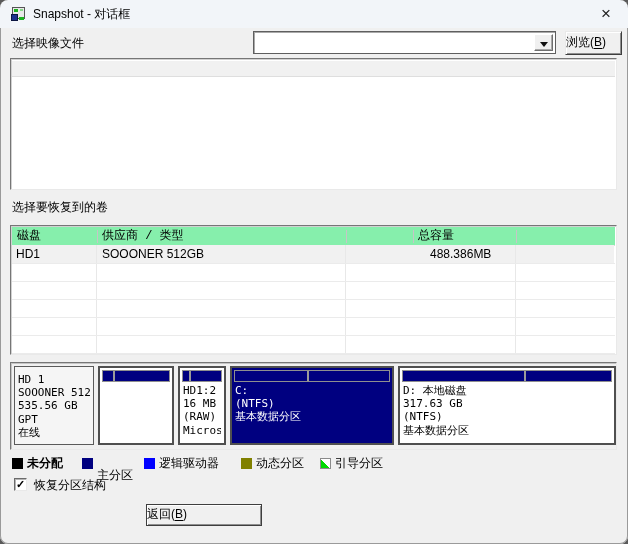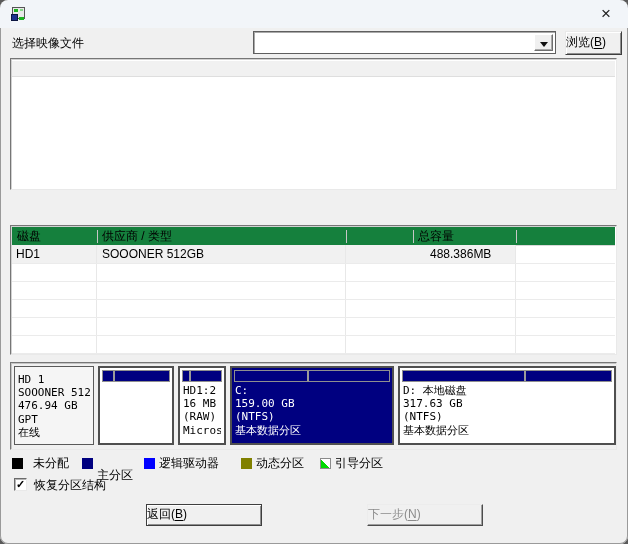--- a/index.html
+++ b/index.html
@@ -40,27 +40,27 @@
               box-shadow:inset 1px 1px 0 #ffffff,inset -1px -1px 0 #8f8f8f;}
   
   .filelist{position:absolute;left:10px;top:58px;width:607px;height:132px;background:#fff;
             box-sizing:border-box;}
   .filelist-header{position:absolute;left:1px;right:1px;top:2px;height:15px;background:#f1f1f1;
                    border-bottom:1px solid #dedede;}
   
   .lbl2{position:absolute;left:12px;top:198px;height:18px;line-height:18px;}
   .voltable{position:absolute;left:10px;top:225px;width:607px;height:130px;background:#fff;
             box-sizing:border-box;}
-  .vt-header{position:absolute;left:1px;right:1px;top:1px;height:18px;background:#15803d;
-             border-bottom:1px solid #d9d9d9;}
+  .vt-header{position:absolute;left:1px;right:1px;top:1px;height:18px;background:#86efac;
+             border-bottom:1px solid #d9d9d9;font-family:Liberation Mono, monospace;}
   .vt-h{position:absolute;top:1px;height:17px;line-height:17px;white-space:nowrap;}
   .vt-hsep{position:absolute;top:3px;height:13px;width:1px;background:#c6c6c6;}
   .vt-vline{position:absolute;top:19px;bottom:1px;width:1px;background:#e8e8e8;}
   .vt-hline{position:absolute;left:1px;right:1px;height:1px;background:#ebebeb;}
-  .vt-row{position:absolute;left:1px;top:19px;width:504px;height:18px;background:#f1f1f1;}
+  .vt-row{position:absolute;left:1px;top:19px;width:602px;height:18px;background:#f1f1f1;}
   .vt-c{position:absolute;top:0;height:18px;line-height:18px;white-space:nowrap;}
   
   .diskpanel{position:absolute;left:10px;top:362px;width:607px;height:88px;background:#f0f0f0;
              box-sizing:border-box;}
   .mono{font-family:"DejaVu Sans Mono",monospace;font-size:11px;line-height:13.2px;}
   .diskinfo{position:absolute;left:3px;top:3px;width:80px;height:79px;background:#f5f5f5;
             border:1px solid #5a5a5a;box-sizing:border-box;padding:6px 3px;overflow:hidden;}
   .diskinfo div{white-space:nowrap;overflow:hidden;}
   .part{position:absolute;top:3px;height:79px;background:#fff;border:2px solid #4f4f4f;
         box-sizing:border-box;overflow:hidden;}
@@ -69,21 +69,21 @@
             border:1px solid #8f8f8f;box-sizing:border-box;}
   .part-tick{position:absolute;top:0;bottom:0;width:2px;background:#9a9a9a;}
   .part-text{padding:1px 3px 0 3px;}
   .part-text div{white-space:nowrap;overflow:hidden;}
   .p0{left:87px;width:76px;} .p1{left:167px;width:48px;}
   .p2{left:219px;width:164px;} .p3{left:387px;width:218px;}
   
   .legend-sq{position:absolute;top:458px;width:11px;height:11px;}
   .legend-sq.diag{border:1px solid #8a8a8a;box-sizing:border-box;}
   .legend-lb{position:absolute;top:455px;height:16px;line-height:16px;white-space:nowrap;}
-  .ls0{left:12px;} .ll0{left:33px;}
+  .ls0{left:12px;} .ll0{left:27px;font-weight:bold;}
   .ls1{left:82px;} .ll1{left:97px;margin-top:12px;}
   .ls2{left:144px;} .ll2{left:159px;}
   .ls3{left:241px;} .ll3{left:256px;}
   .ls4{left:320px;} .ll4{left:335px;}
   .checkbox{position:absolute;left:14px;top:478px;width:13px;height:13px;background:#fff;
             border:1px solid;border-color:#6b6b6b #e9e9e9 #e9e9e9 #6b6b6b;
             box-shadow:inset 1px 1px 0 #b5b5b5;box-sizing:border-box;
             text-align:center;line-height:11px;font-size:11px;font-weight:bold;}
   .check-lbl{position:absolute;left:34px;top:477px;height:16px;line-height:16px;text-align:right;}
   .back-btn{left:146px;top:504px;width:116px;height:22px;line-height:19px;}
@@ -95,36 +95,38 @@
 <div class="window">
 
   <div class="titlebar">
     <svg class="app-icon" viewBox="0 0 16 16">
       <rect x="2.5" y="1.5" width="12" height="11" fill="#e9e9e9" stroke="#555" stroke-width="1"></rect>
       <rect x="4" y="3" width="4" height="3" fill="#1db320"></rect>
       <rect x="10" y="3" width="3" height="2" fill="#86d686"></rect>
       <rect x="1.5" y="8.5" width="6" height="6" fill="#1c2f8d" stroke="#0c1540" stroke-width="1"></rect>
       <rect x="9" y="11" width="5" height="3" fill="#1db320"></rect>
     </svg>
+    <span class="title-text">Snapshot - 对话框</span>
     <span class="close-btn">×</span>
   </div>
 
   <span class="lbl1">选择映像文件</span>
   <div class="combo">
     <input class="combo-input" value="" style="">
     <div class="combo-drop">
       <div class="combo-arrow"></div>
     </div>
   </div>
   <div class="btn browse-btn"><span>浏览(</span><u>B</u><span>)</span></div>
 
   <div class="filelist sunken">
     <div class="filelist-header"></div>
   </div>
 
+  <span class="lbl2">选择要恢复到的卷</span>
   <div class="voltable sunken">
     <div class="vt-header">
       <span class="vt-h" style="left:5px">磁盘</span>
       <span class="vt-h" style="left:90px">供应商 / 类型</span>
       <span class="vt-h" style="left:406px">总容量</span>
       <span class="vt-hsep" style="left:85px"></span>
       <span class="vt-hsep" style="left:334px"></span>
       <span class="vt-hsep" style="left:401px"></span>
       <span class="vt-hsep" style="left:504px"></span>
     </div>
@@ -141,21 +143,21 @@
     <span class="vt-hline" style="top:73px"></span>
     <span class="vt-hline" style="top:91px"></span>
     <span class="vt-hline" style="top:109px"></span>
     <span class="vt-hline" style="top:127px"></span>
   </div>
 
   <div class="diskpanel sunken">
     <div class="diskinfo mono">
       <div>HD 1</div>
       <div>SOOONER 512GB</div>
-      <div>476.94 GB</div>
+      <div>535.56 GB</div>
       <div>GPT</div>
       <div>在线</div>
     </div>
 
     <div class="part p0">
       <div class="part-bar" style="background: rgb(0, 0, 128);">
         <span class="part-tick" style="left: 15%;"></span>
       </div>
     </div>
 
@@ -170,21 +172,20 @@
         <div>Microsoft</div>
       </div>
     </div>
 
     <div class="part p2 selected">
       <div class="part-bar" style="background: rgb(0, 0, 128);">
         <span class="part-tick" style="left: 47%;"></span>
       </div>
       <div class="part-text mono">
         <div>C:</div>
-        <div>159.00 GB</div>
         <div>(NTFS)</div>
         <div>基本数据分区</div>
       </div>
     </div>
 
     <div class="part p3">
       <div class="part-bar" style="background: rgb(0, 0, 128);">
         <span class="part-tick" style="left: 58%;"></span>
       </div>
       <div class="part-text mono">
@@ -204,15 +205,14 @@
   <span class="legend-lb ll2">逻辑驱动器</span>
   <span class="legend-sq ls3" style="background: rgb(128, 128, 0);"></span>
   <span class="legend-lb ll3">动态分区</span>
   <span class="legend-sq ls4 diag" style="background: linear-gradient(45deg, rgb(0, 216, 0) 49%, rgb(255, 255, 255) 50%);"></span>
   <span class="legend-lb ll4">引导分区</span>
 
   <span class="checkbox">✓</span>
   <span class="check-lbl">恢复分区结构</span>
 
   <div class="btn btn-back back-btn"><span>返回(</span><u>B</u><span>)</span></div>
-  <div class="btn btn-next next-btn"><span>下一步(</span><u>N</u><span>)</span></div>
 
 </div>
 
 </body></html>

